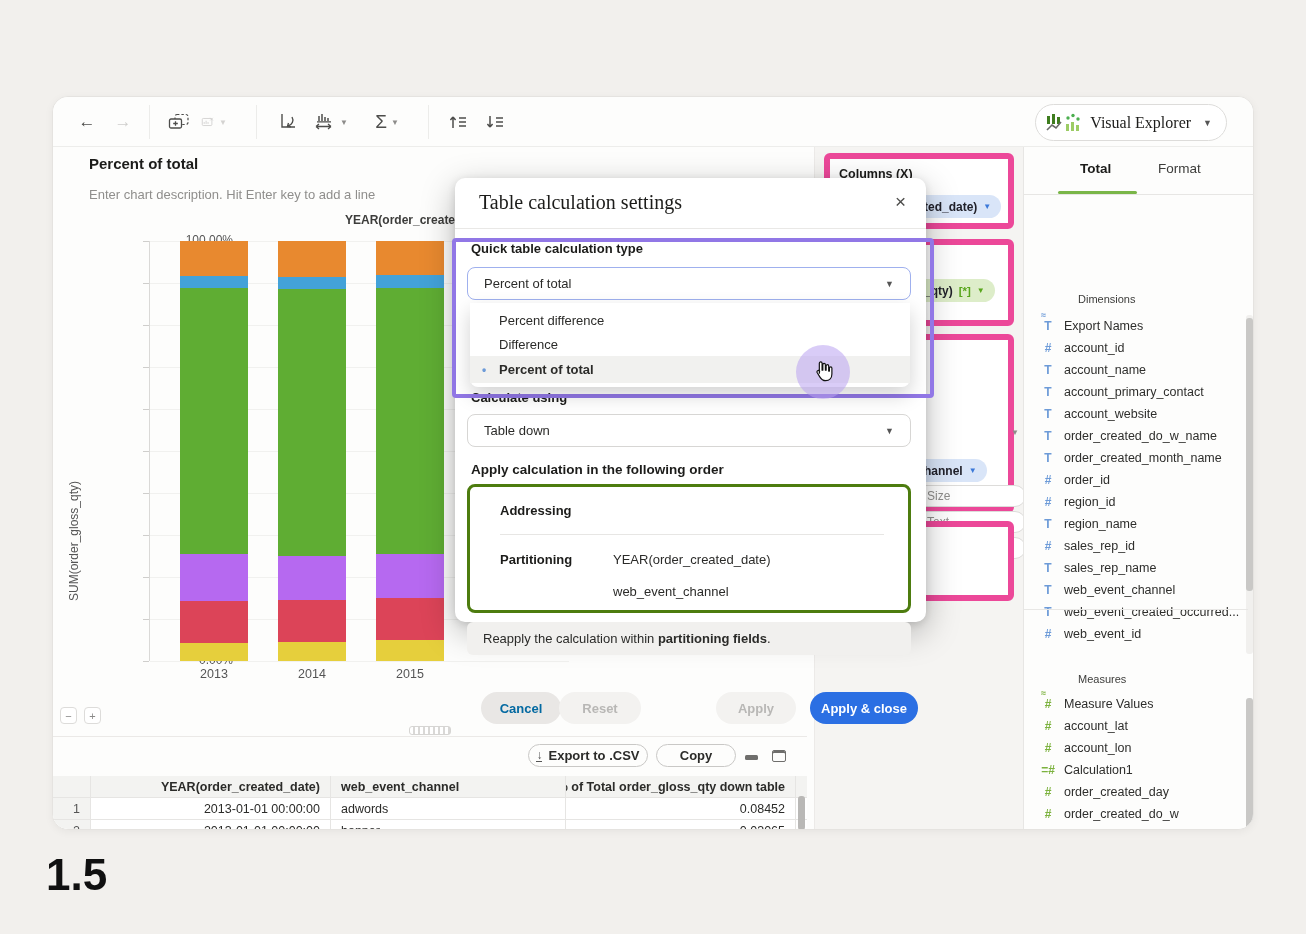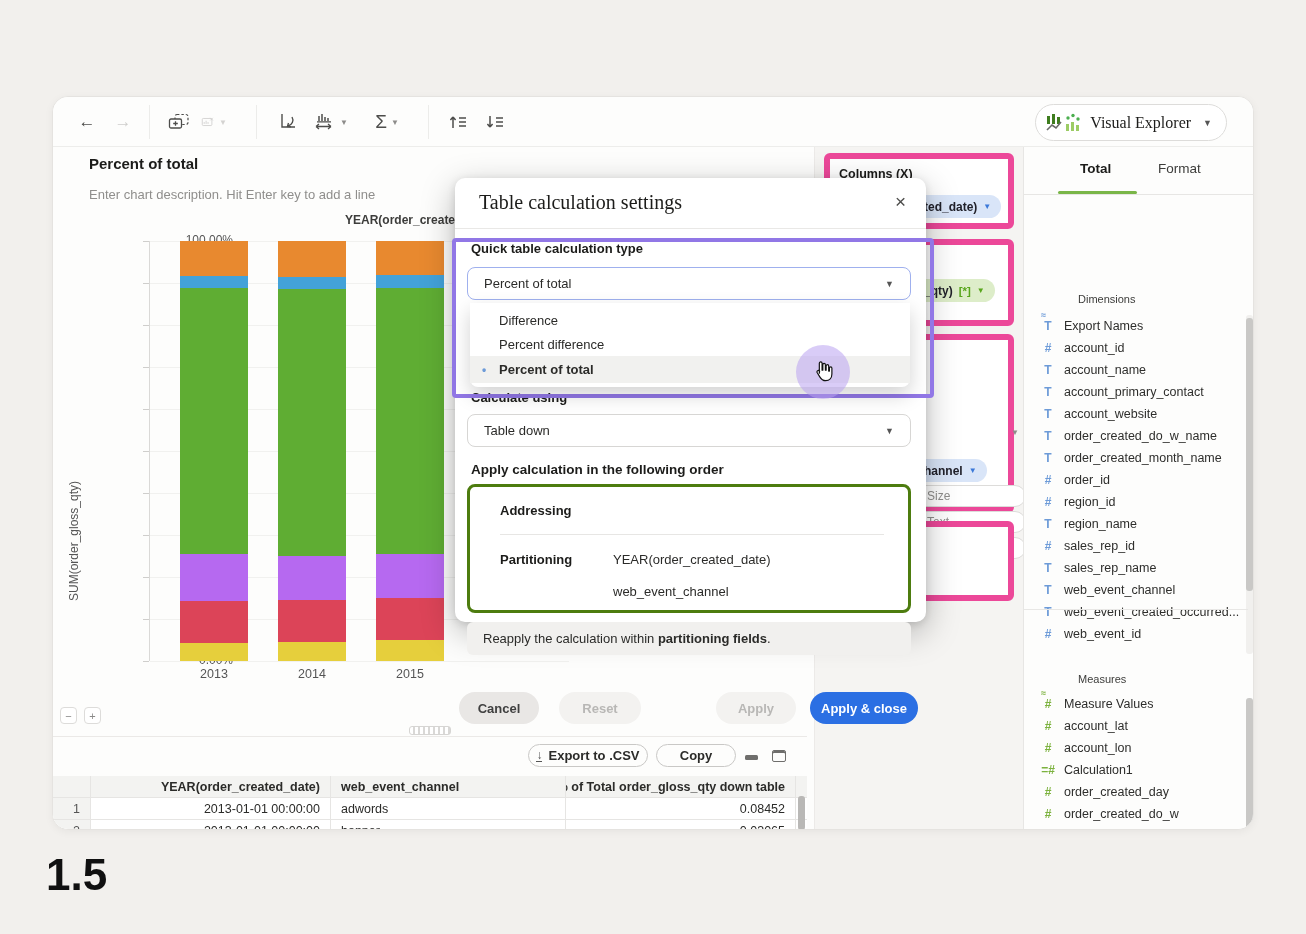--- a/index.html
+++ b/index.html
@@ -117,21 +117,21 @@
   .sel-accent { border:1.5px solid #9fb0ee; }
   .sel-plain { border:1px solid #d7d6d4; }
   .order-box { position:absolute; left:12px; top:306px; width:444px; height:129px; border:3px solid #4d7c0f; border-radius:8px; }
   .ob-row-lab { position:absolute; left:30px; font-size:13px; font-weight:bold; color:#1c1c1a; }
   .ob-div { position:absolute; left:30px; top:47px; width:384px; height:1px; background:#e7e6e4; }
   .ob-field { position:absolute; left:143px; font-size:13px; color:#2b2b29; }
   .note-box { position:absolute; left:12px; top:444px; width:444px; height:33px; background:#f1f0ee; border-radius:6px;
     display:flex; align-items:center; padding:0 16px; font-size:13px; color:#2b2b29; }
   .m-btn { position:absolute; top:514px; height:32px; border-radius:16px; display:flex; align-items:center; justify-content:center;
     font-size:13px; font-weight:bold; }
-  .btn-cancel { left:4px; width:80px; background:#e9e7e5; color:#404040; }
+  .btn-cancel { left:26px; width:80px; background:#e9e7e5; color:#0369a1; }
   .btn-reset { left:104px; width:82px; background:#f3f2f0; color:#b8b7b5; }
   .btn-apply { left:261px; width:80px; background:#f3f2f0; color:#b8b7b5; }
   .btn-applyclose { left:355px; width:108px; background:#2b6fe3; color:#fff; }
 
   
   .purple-box { position:absolute; left:452px; top:238px; width:482px; height:160px; border:4px solid #9177e6;
     border-radius:4px; z-index:45; pointer-events:none; }
   .dd-list { position:absolute; left:470px; top:303px; width:440px; height:84px; background:#fff; border-radius:0 0 8px 8px;
     box-shadow:0 8px 20px rgba(0,0,0,.18); z-index:46; padding-top:5px; }
   .dd-opt { position:relative; height:24px; display:flex; align-items:center; padding-left:29px; font-size:13px; color:#2b2b29; }
@@ -502,24 +502,24 @@
 
     <div class="m-btn btn-cancel">Cancel</div>
     <div class="m-btn btn-reset">Reset</div>
     <div class="m-btn btn-apply">Apply</div>
     <div class="m-btn btn-applyclose">Apply &amp; close</div>
   </div>
 
   <div class="purple-box"></div>
   <div class="dd-list" id="dd-list">
       <div class="dd-opt">
+        <span>Percent difference</span>
+      </div>
+      <div class="dd-opt">
         <span>Difference</span>
-      </div>
-      <div class="dd-opt">
-        <span>Percent difference</span>
       </div>
       <div class="dd-opt selected">
         <span class="dd-dot">•</span>
         <span>Percent of total</span>
       </div>
     </div>
   <div class="cursor-halo">
     <svg width="22" height="24" viewBox="0 0 24 26">
       <path d="M9.5 2c.9 0 1.5.7 1.5 1.5V11h.8V5c0-.9.6-1.5 1.4-1.5S14.6 4.1 14.6 5v6h.8V6.5c0-.9.6-1.5 1.4-1.5s1.4.6 1.4 1.5V12h.8V8.8c0-.8.6-1.4 1.4-1.4.7 0 1.3.6 1.3 1.4v6.4c0 4.2-2.7 7.3-6.8 7.3-3.1 0-4.8-1.5-6.4-4.2l-2.9-4.7c-.4-.7-.2-1.6.5-2 .7-.4 1.7-.2 2.2.5L8 14.2V3.5C8 2.7 8.6 2 9.5 2z" fill="#fff" stroke="#111" stroke-width="1.3" stroke-linejoin="round"></path>
     </svg>

